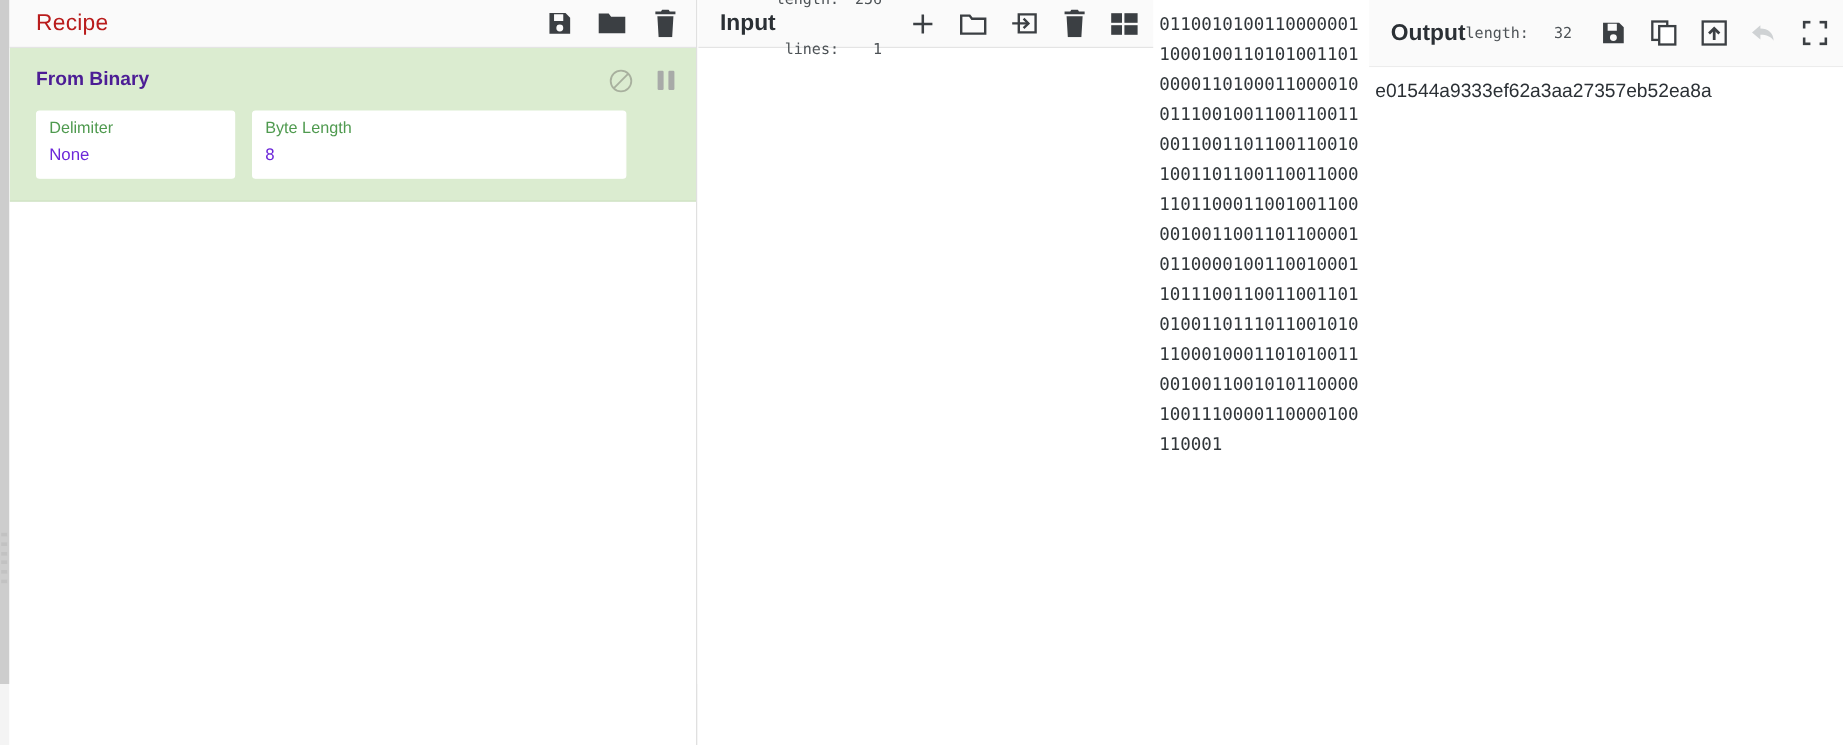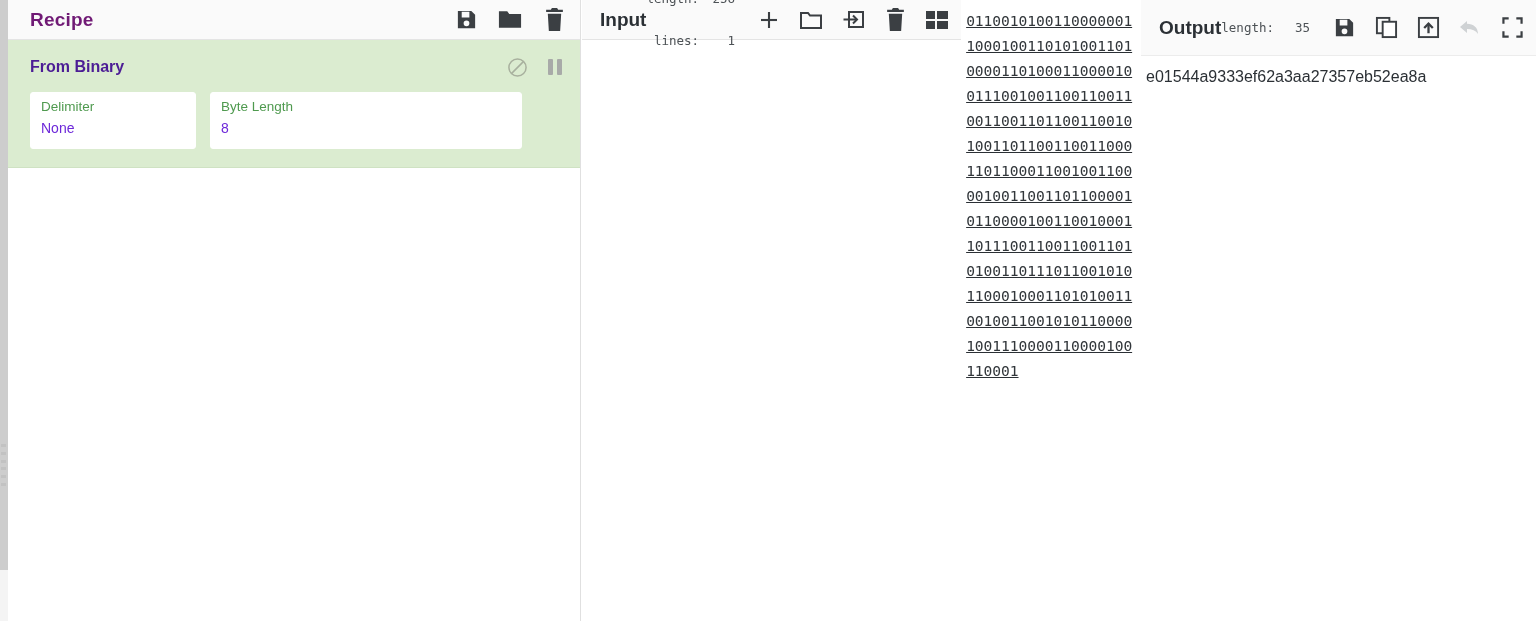--- a/index.html
+++ b/index.html
@@ -56,22 +56,22 @@
   .panel-title-bar {
     height: 40px;
     background: #fafafa;
     border-bottom: 1px solid #e4e4e4;
     display: flex; align-items: center;
     padding: 0 14px 0 22px;
     flex: none;
   }
   .panel-title {
     font-size: 19px;
-    font-weight: bold;
-    color: #701a75;
+    font-weight: normal;
+    color: #b91c1c;
     letter-spacing: .2px;
   }
   .title-spacer { flex: 1 1 auto; }
   .titlebar-icons {
     display: flex; align-items: center;
     gap: 20px;
   }
   .ticon {
     width: 24px; height: 24px;
     display: flex; align-items: center; justify-content: center;
@@ -165,21 +165,20 @@
   .meta-key { }
   .meta-val { display: inline-block; min-width: 36px; text-align: right; }
 
   .io-icons { display: flex; align-items: center; gap: 18px; }
 
   .input-area {
     flex: 1 1 auto;
     background: #ffffff;
     padding: 8px 2px 0 5px;
     overflow: hidden;
-    text-decoration: underline;
   }
   .bincode {
     font-family: "DejaVu Sans Mono", monospace;
     font-size: 14.6px;
     line-height: 25px;
     color: #31363a;
     word-break: break-all;
     white-space: pre-wrap;
     letter-spacing: -0.05px;
     margin: 0;
@@ -377,21 +376,21 @@
 
     <div class="output-wrap">
       <div class="output-title-bar">
         <span class="io-title">Output</span>
         <span class="title-spacer"></span>
         <span class="meta">
           <span class="meta-row">
             <span class="meta-key">time:</span><span class="meta-val">1ms</span>
           </span>
           <span class="meta-row">
-            <span class="meta-key">length:</span><span class="meta-val">35</span>
+            <span class="meta-key">length:</span><span class="meta-val">32</span>
           </span>
           <span class="meta-row">
             <span class="meta-key">lines:</span><span class="meta-val">1</span>
           </span>
         </span>
         <span class="io-icons">
           <span class="ticon">
             <svg width="23" height="23" viewBox="0 0 24 24" fill="#3b3f43">
               <path d="M3 3h14l4 4v14H3V3zm4 1v6h8V4H7zm5 9a3 3 0 100 6 3 3 0 000-6z"></path>
             </svg>

